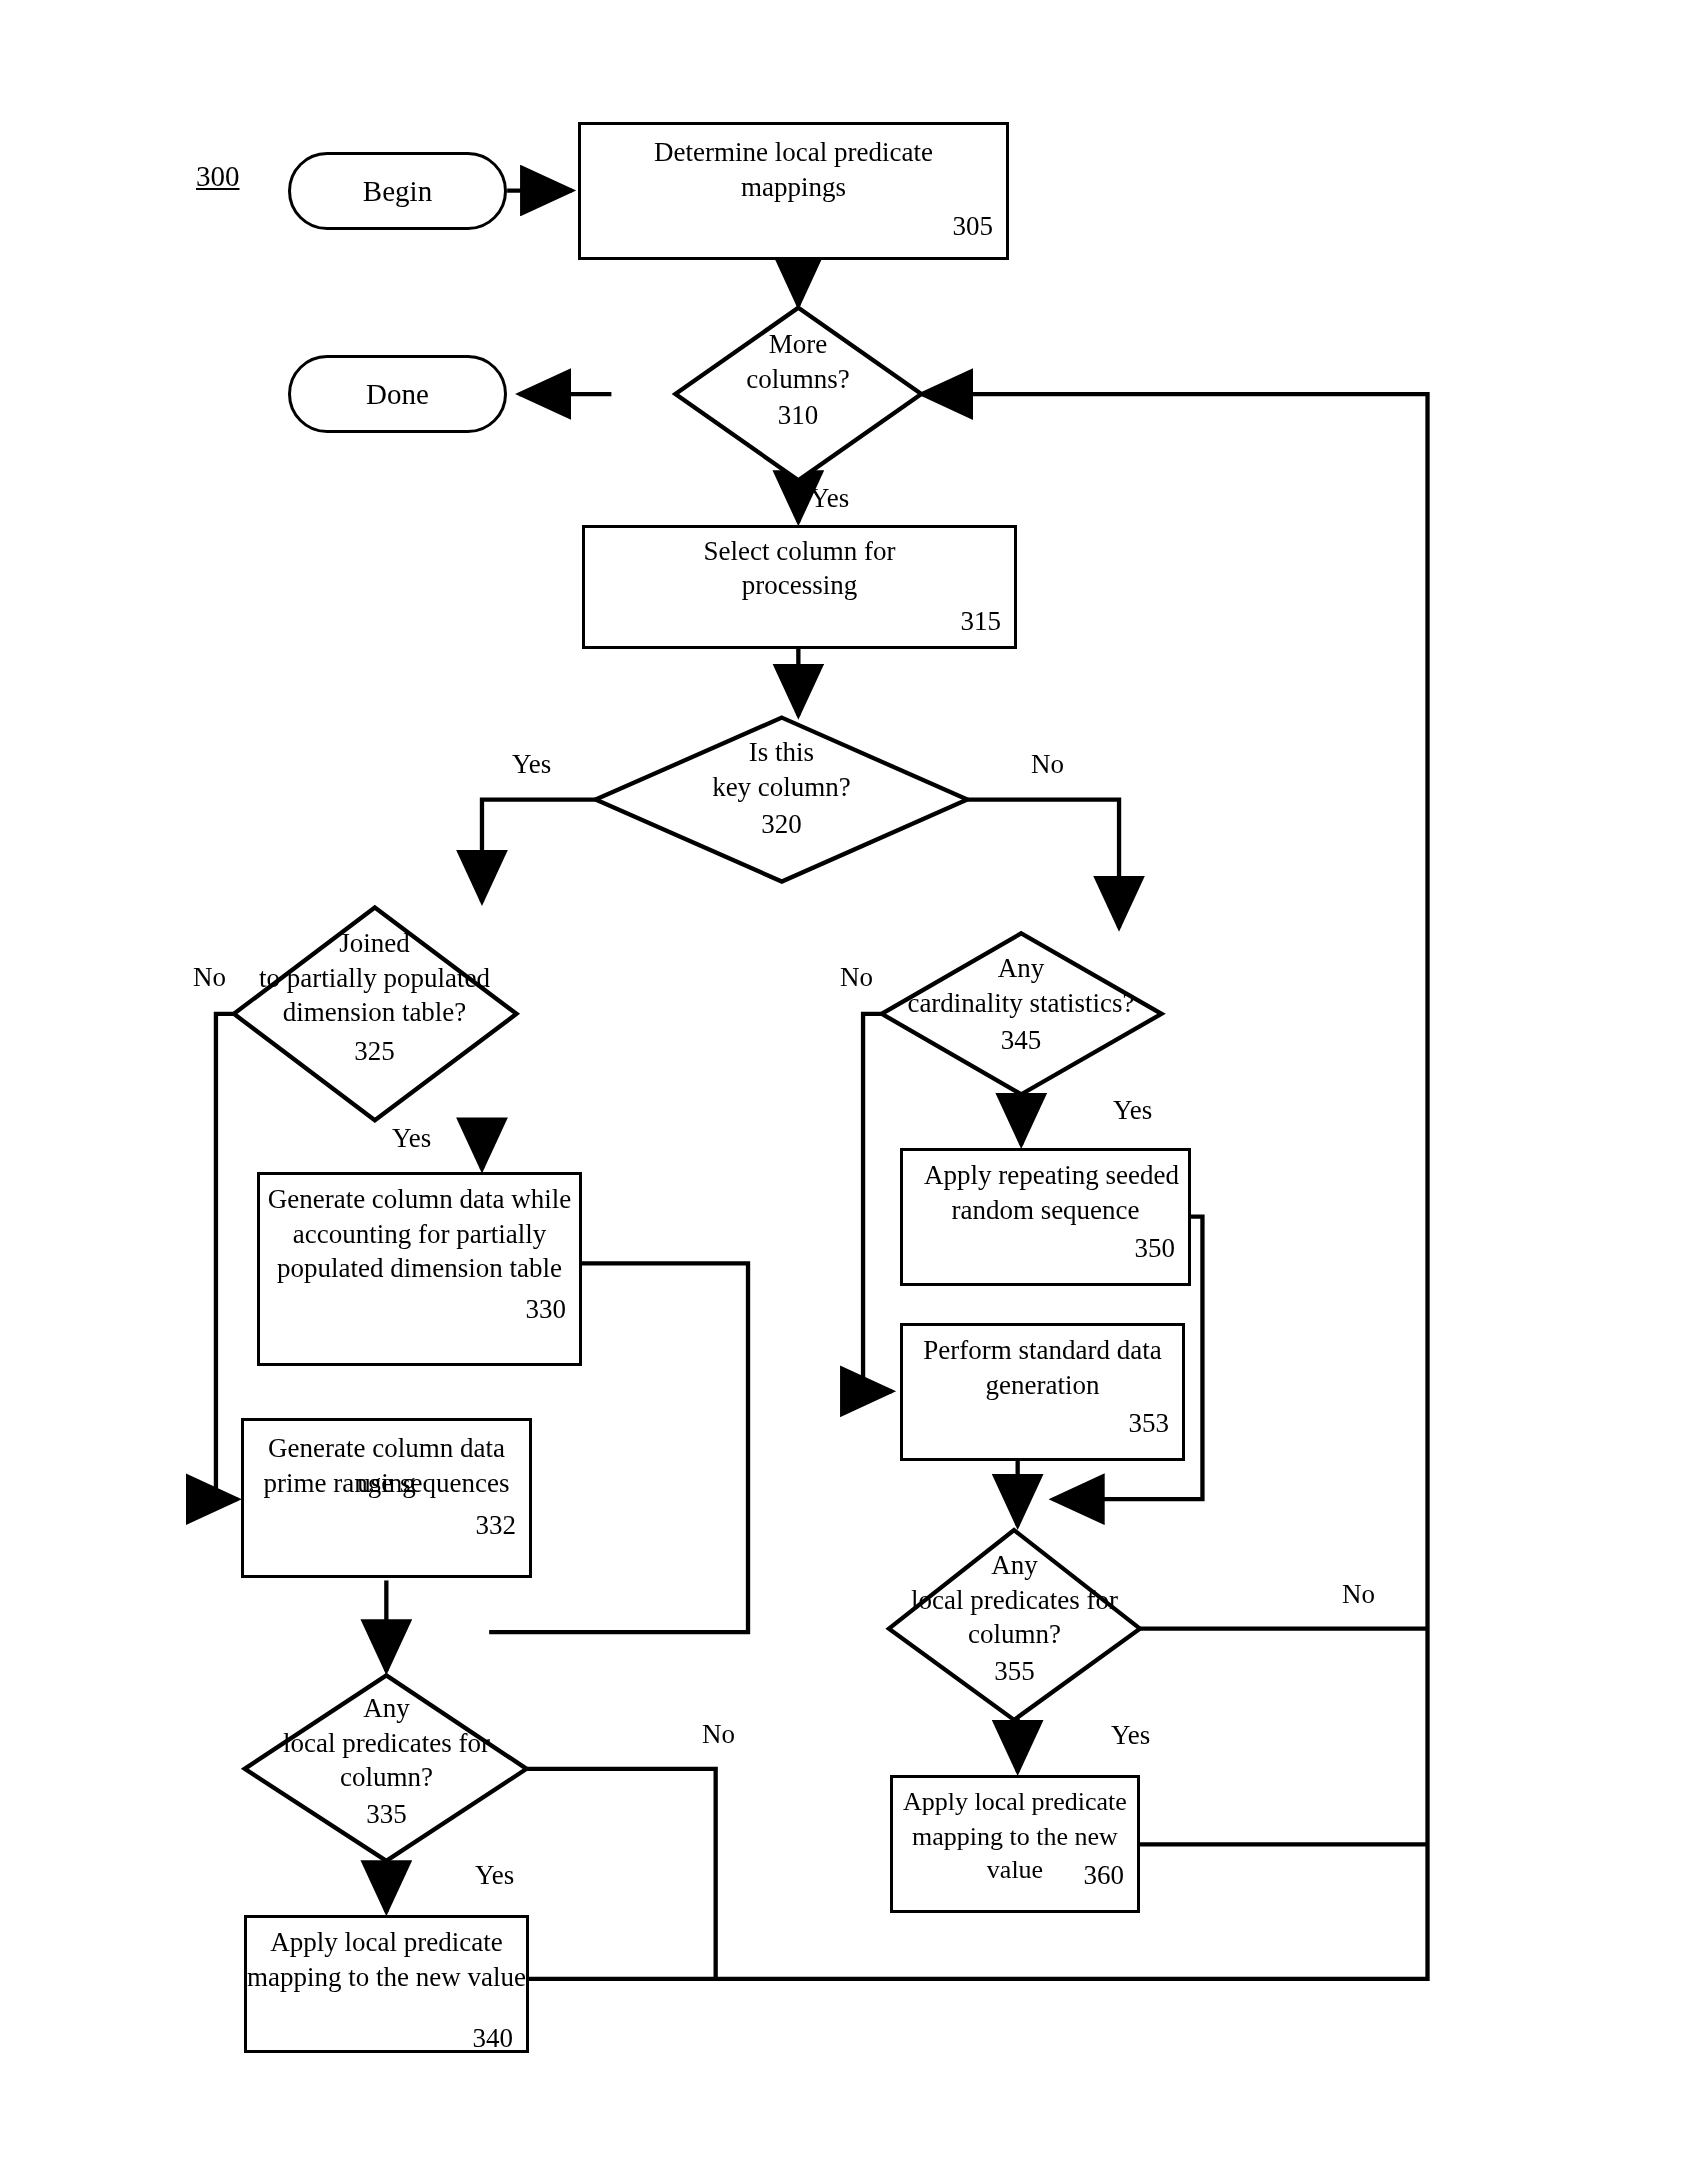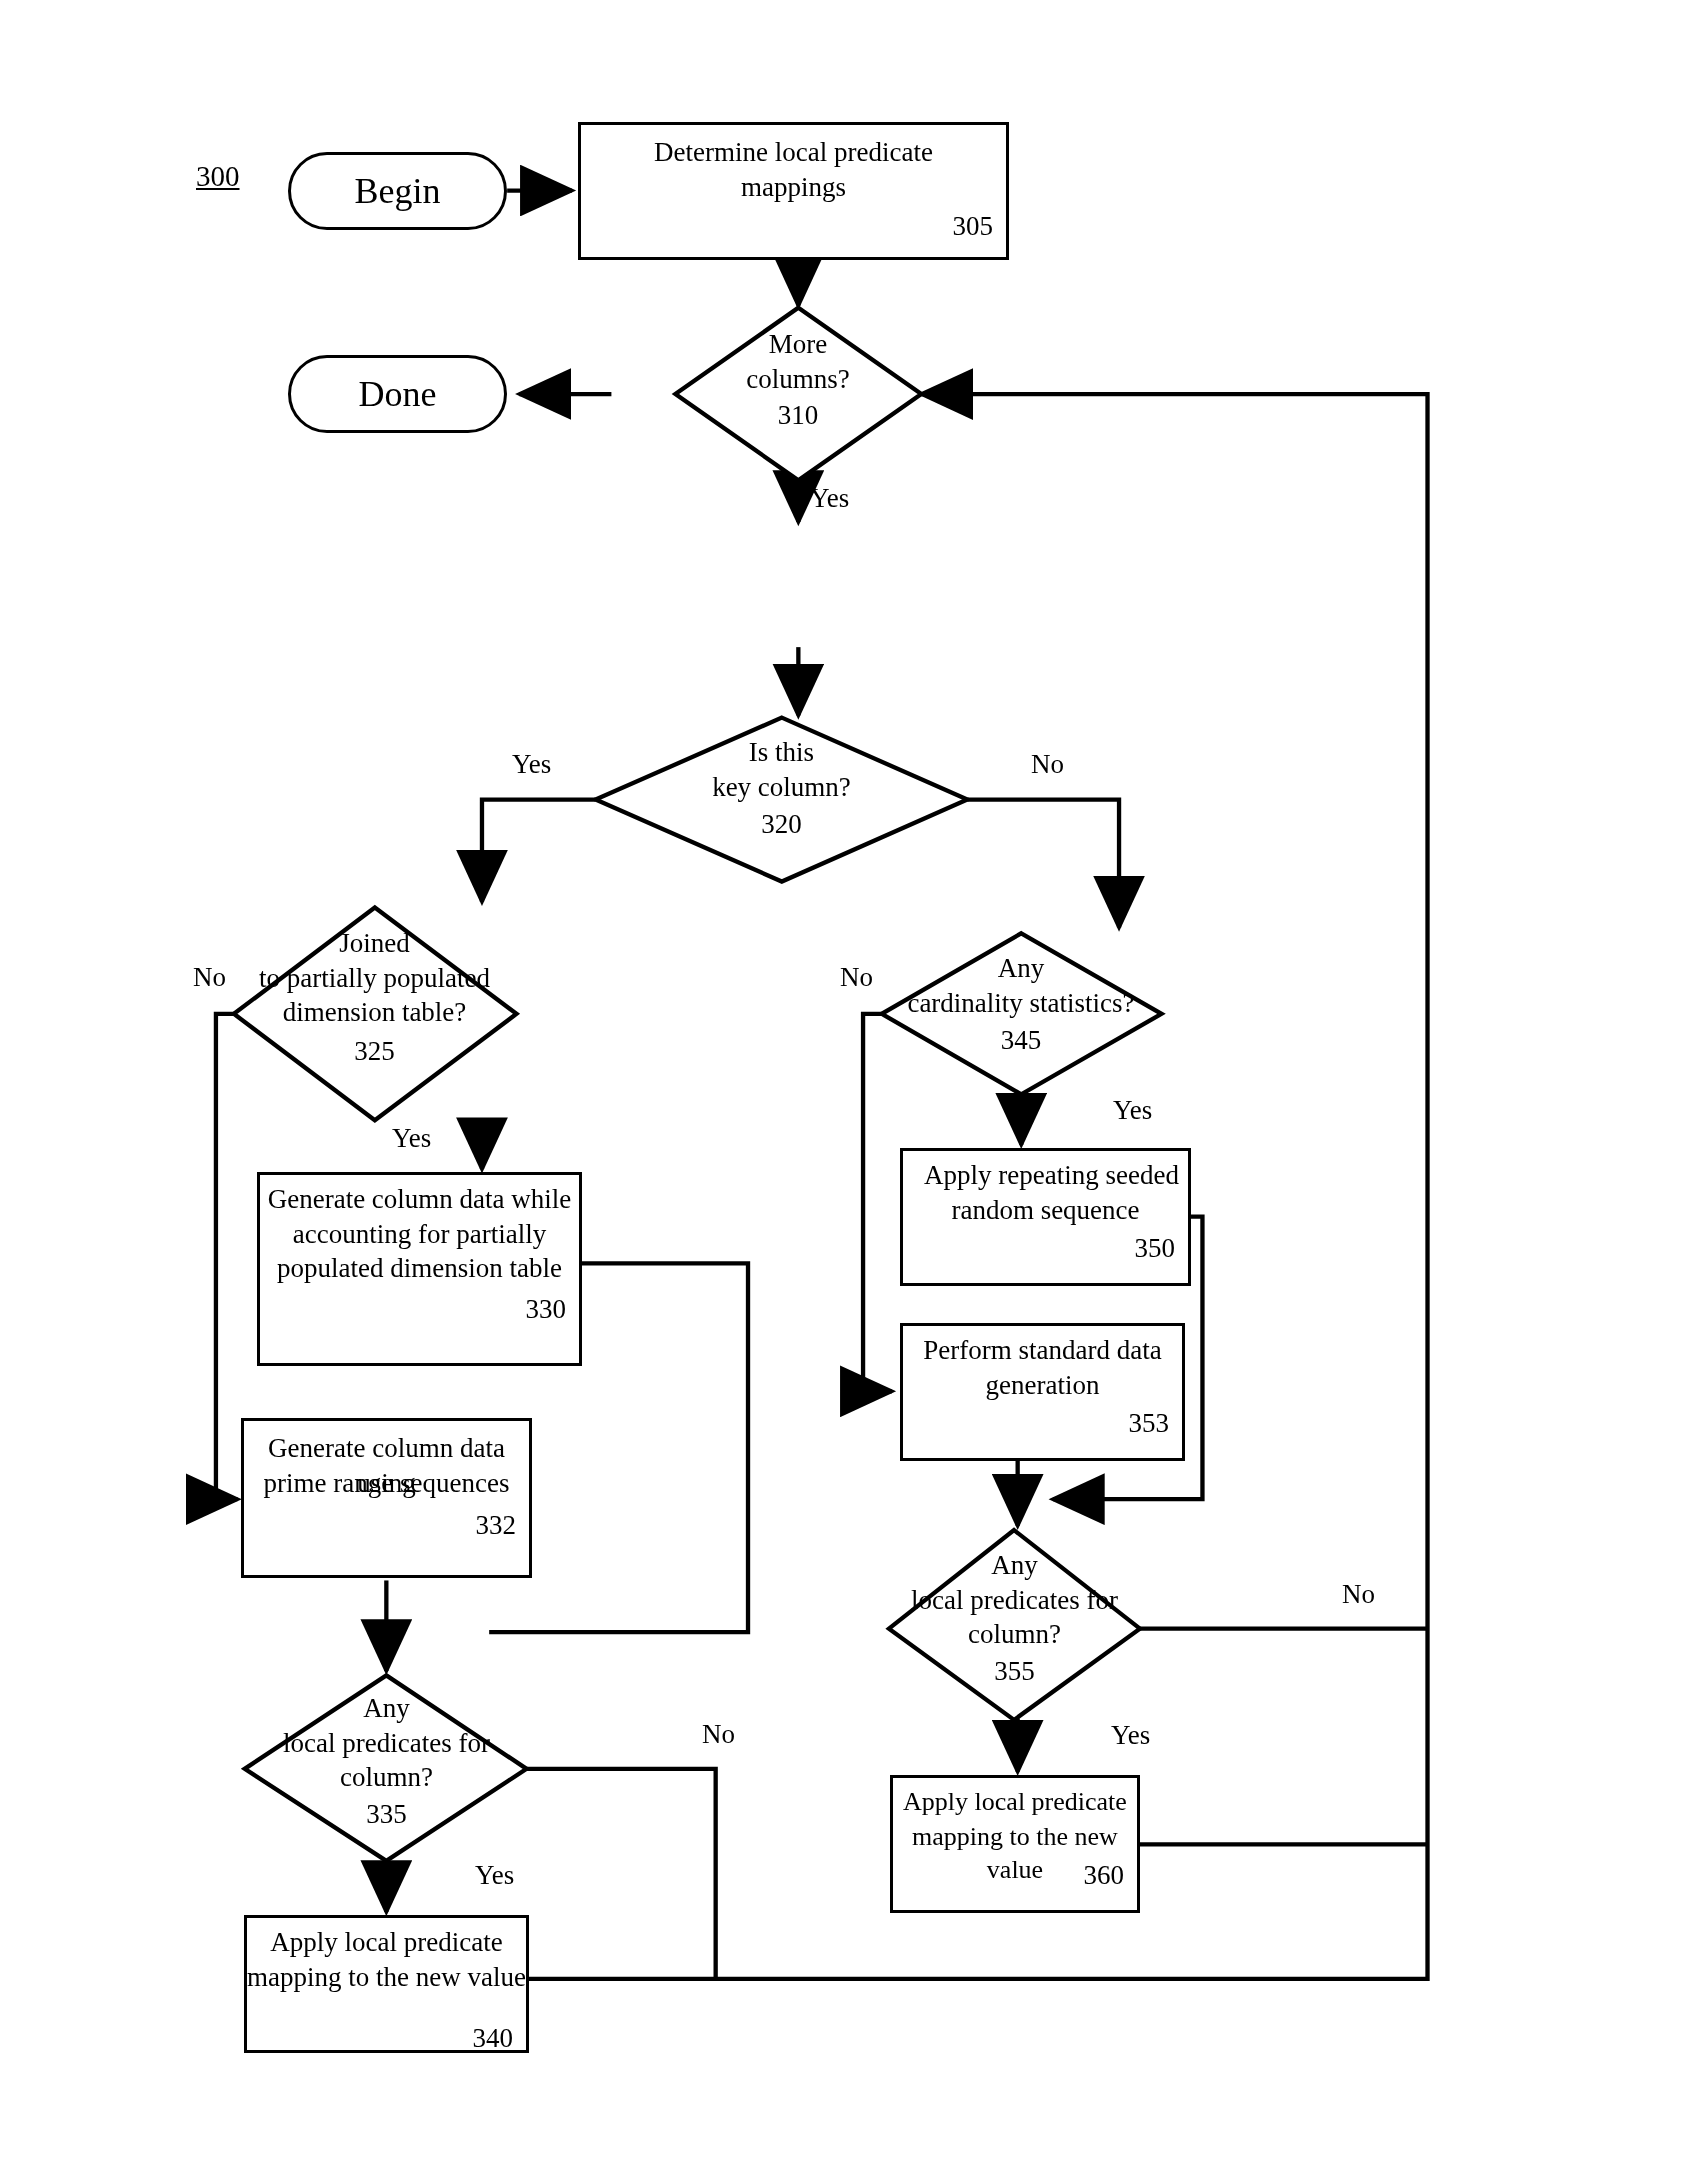--- a/index.html
+++ b/index.html
@@ -7,21 +7,21 @@
         font-family:"Liberation Serif","DejaVu Serif",serif;color:#000000;overflow:hidden;}
   svg{position:absolute;left:0;top:0;width:1706px;height:2183px;}
   .node{position:absolute;box-sizing:border-box;}
   .rect{border:3.6px solid #000;background:#fff;}
   .term{border:3.6px solid #000;background:#fff;border-radius:43px;}
   .txt{position:absolute;left:0;right:0;text-align:center;font-size:27px;line-height:1.28;}
   .num{position:absolute;right:13px;font-size:27px;}
   .dtext{position:absolute;left:0;right:0;text-align:center;font-size:27px;line-height:1.3;}
   .edgelbl{position:absolute;font-size:27px;white-space:nowrap;}
   .fignum{position:absolute;font-size:29px;text-decoration:underline;}
-  .centerline{display:flex;align-items:center;justify-content:center;height:100%;font-size:36px;}
+  .centerline{display:flex;align-items:center;justify-content:center;height:100%;font-size:29px;}
 </style>
 </head>
 <body>
 
 <div id="page">
 
   <svg viewBox="0 0 2372 3036">
     <defs>
       <marker id="ah" markerWidth="14" markerHeight="12" refX="12" refY="6" orient="auto" markerUnits="strokeWidth">
         <path d="M0,0 L13,6 L0,12 z" fill="#000"></path>
@@ -91,20 +91,25 @@
   <div class="node term" style="left:288px;top:355px;width:219px;height:78px;">
     <div class="centerline">Done</div>
   </div>
 
   <div class="node rect" style="left:578px;top:122px;width:431px;height:138px;">
     <div class="txt" style="top:10px;">Determine local predicate</div>
     <div class="txt" style="top:45px;">mappings</div>
     <div class="num" style="top:86px;">305</div>
   </div>
 
+  <div class="node rect" style="left:582px;top:525px;width:435px;height:124px;">
+    <div class="txt" style="top:5.8px;">Select column for</div>
+    <div class="txt" style="top:40px;">processing</div>
+    <div class="num" style="top:78px;">315</div>
+  </div>
 
   <div class="node rect" style="left:257px;top:1172px;width:325px;height:194px;">
     <div class="txt" style="top:7.2px;">Generate column data while</div>
     <div class="txt" style="top:42px;">accounting for partially</div>
     <div class="txt" style="top:76px;">populated dimension table</div>
     <div class="num" style="top:119px;">330</div>
   </div>
 
   <div class="node rect" style="left:241px;top:1418px;width:291px;height:160px;">
     <div class="txt" style="top:10px;">Generate column data using</div>

